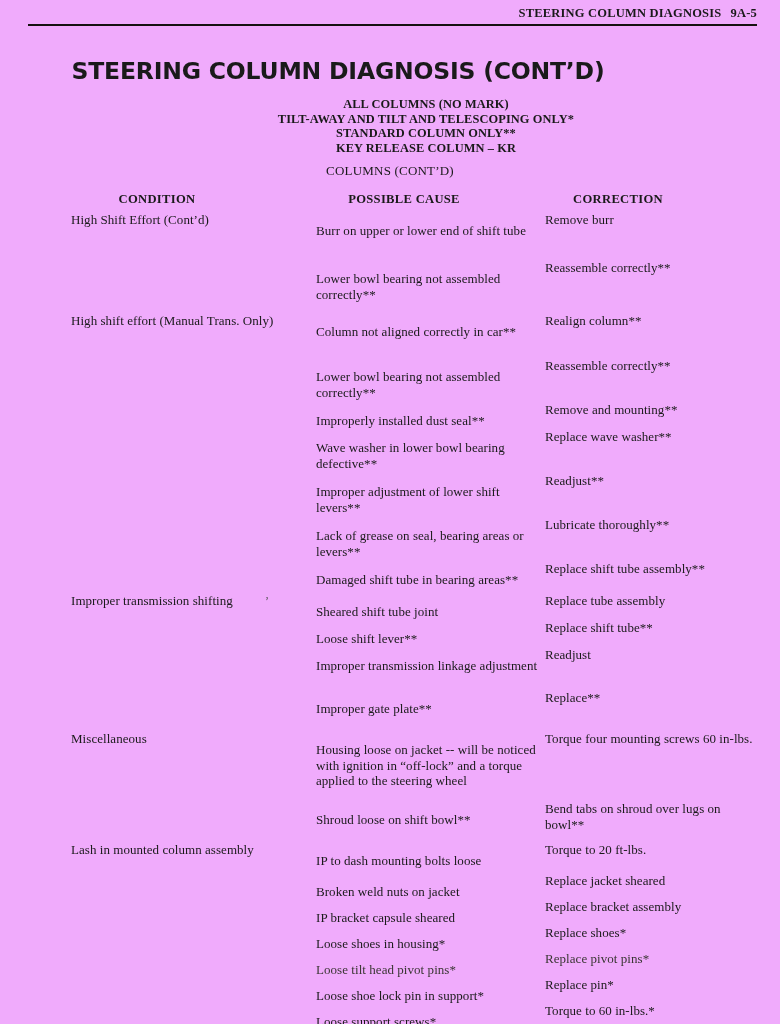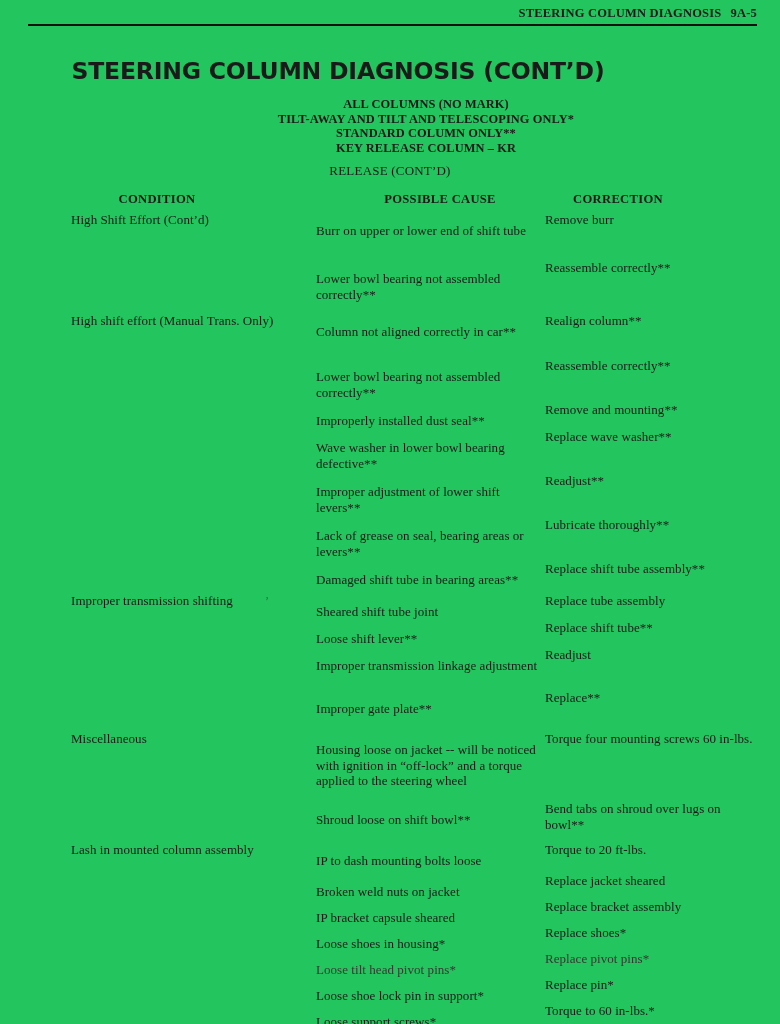--- a/index.html
+++ b/index.html
@@ -14,21 +14,21 @@
     position: relative;
     font-family: "Liberation Serif", "DejaVu Serif", serif;
     color: #1a1a1a;
     overflow: hidden;
   }
   .page {
     position: absolute;
     inset: 0;
     width: 780px;
     height: 1024px;
-    background: #22c55e;
+    background: #f0abfc;
   }
 
   
   .running-head {
     position: absolute;
     top: 6px;
     left: 28px;
     right: 23px;
     text-align: right;
     font-size: 12.5px;
@@ -93,21 +93,21 @@
     font-weight: bold;
     letter-spacing: 0.3px;
     padding-left: 22px;
   }
   .col-heads span {
     position: absolute;
     white-space: nowrap;
     transform: translateX(-50%);
   }
   .ch-condition { left: 157px; }
-  .ch-cause     { left: 404px; margin-left: 36px; }
+  .ch-cause     { left: 404px; }
   .ch-correction{ left: 618px; }
 
   
   .table {
     position: absolute;
     top: 212px;
     left: 0;
     width: 780px;
   }
   .row {
@@ -147,21 +147,21 @@
 
   <div class="doc-title">STEERING COLUMN DIAGNOSIS (CONT’D)</div>
 
   <div class="legend">
       <div>ALL COLUMNS (NO MARK)</div>
       <div>TILT-AWAY AND TILT AND TELESCOPING ONLY*</div>
       <div>STANDARD COLUMN ONLY**</div>
       <div>KEY RELEASE COLUMN – KR</div>
     </div>
 
-  <div class="section-label">RELEASE (CONT’D)</div>
+  <div class="section-label">COLUMNS (CONT’D)</div>
 
   <div class="col-heads">
     <span class="ch-condition">CONDITION</span>
     <span class="ch-cause">POSSIBLE CAUSE</span>
     <span class="ch-correction">CORRECTION</span>
   </div>
 
   <div class="table">
       <div class="row" style="position: absolute; top: 0px;">
         <div class="cell c-condition">High Shift Effort (Cont’d)</div>

